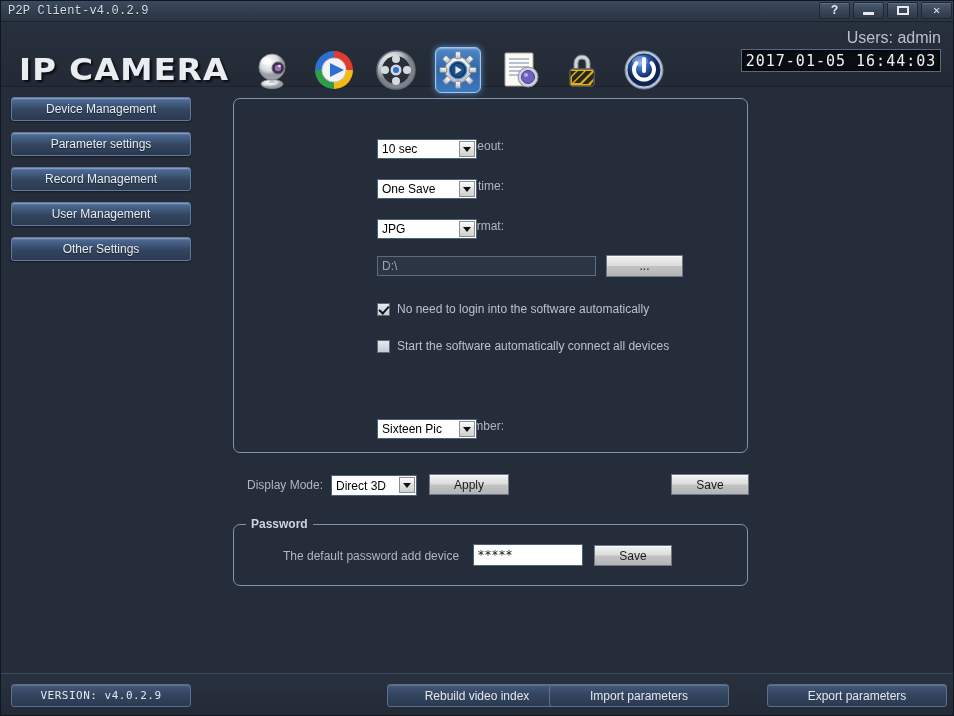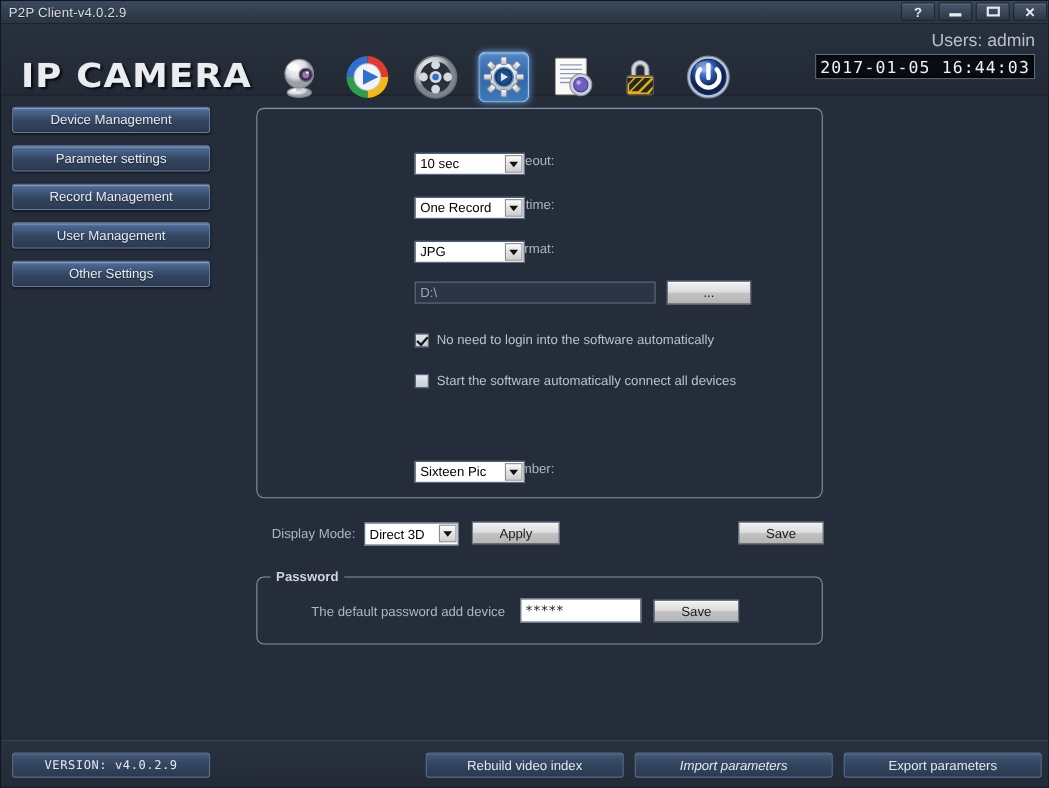--- a/index.html
+++ b/index.html
@@ -21,21 +21,21 @@
     border: 1px solid #10161f;
     overflow: hidden;
   }
 
   
   .titlebar {
     position: absolute; left: 0; top: 0;
     width: 954px; height: 21px;
     background: linear-gradient(to bottom, #3c4a60 0%, #32404f 45%, #2a3442 100%);
     border-bottom: 1px solid #1a222d;
-    display: flex; align-items: center;
+    display: flex; align-items: center; font-family: Liberation Mono, monospace;
   }
   .titlebar-text {
     font-size: 12px; color: #d8dce4;
     padding-left: 7px; letter-spacing: .2px;
     text-shadow: 0 1px 0 #1b222c;
   }
   .winbtns {
     position: absolute; right: 3px; top: 1px;
     display: flex; gap: 3px; align-items: center;
   }
@@ -449,21 +449,21 @@
       <span class="selval">10 sec</span>
       <span class="arrowbtn">
           <span class="caret"></span>
         </span>
     </div>
 
     <div class="frow" style="left:0; top:80px; width:270px; justify-content:flex-end;">
       <span class="flabel">Log retention time:</span>
     </div>
     <div class="sel" style="position:absolute; left:143px; top:80px; width:100px;">
-      <span class="selval">One Record</span>
+      <span class="selval">One Save</span>
       <span class="arrowbtn">
           <span class="caret"></span>
         </span>
     </div>
 
     <div class="frow" style="left:0; top:120px; width:270px; justify-content:flex-end;">
       <span class="flabel">Capture format:</span>
     </div>
     <div class="sel" style="position:absolute; left:143px; top:120px; width:100px;text-align:center;">
       <span class="selval">JPG</span>
@@ -526,21 +526,21 @@
       <span>Save</span>
     </div>
   </div>
 
   <div class="divider-bottom"></div>
   <div class="bottombar">
     <div class="bottombtn version">VERSION: v4.0.2.9</div>
     <div class="bottombtn" style="left:386px; width:180px;">
       <span>Rebuild video index</span>
     </div>
-    <div class="bottombtn" style="left:576px; width:180px;font-style:italic;">
+    <div class="bottombtn" style="left:548px; width:180px;">
       <span>Import parameters</span>
     </div>
     <div class="bottombtn" style="left:766px; width:180px;">
       <span>Export parameters</span>
     </div>
   </div>
 
 </div>
 
 </body></html>

